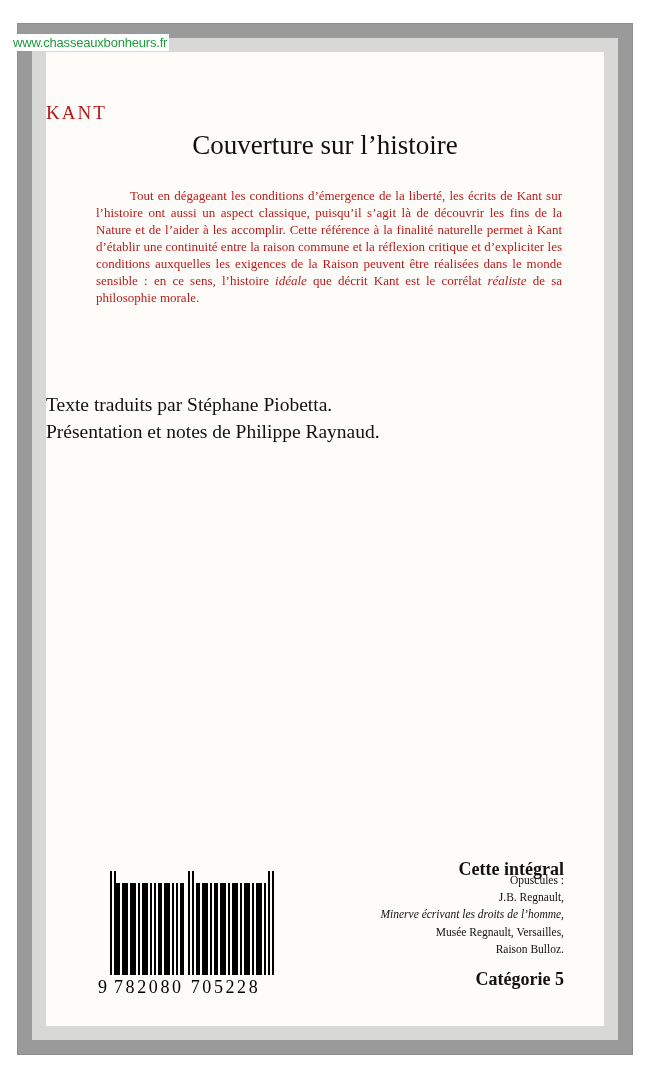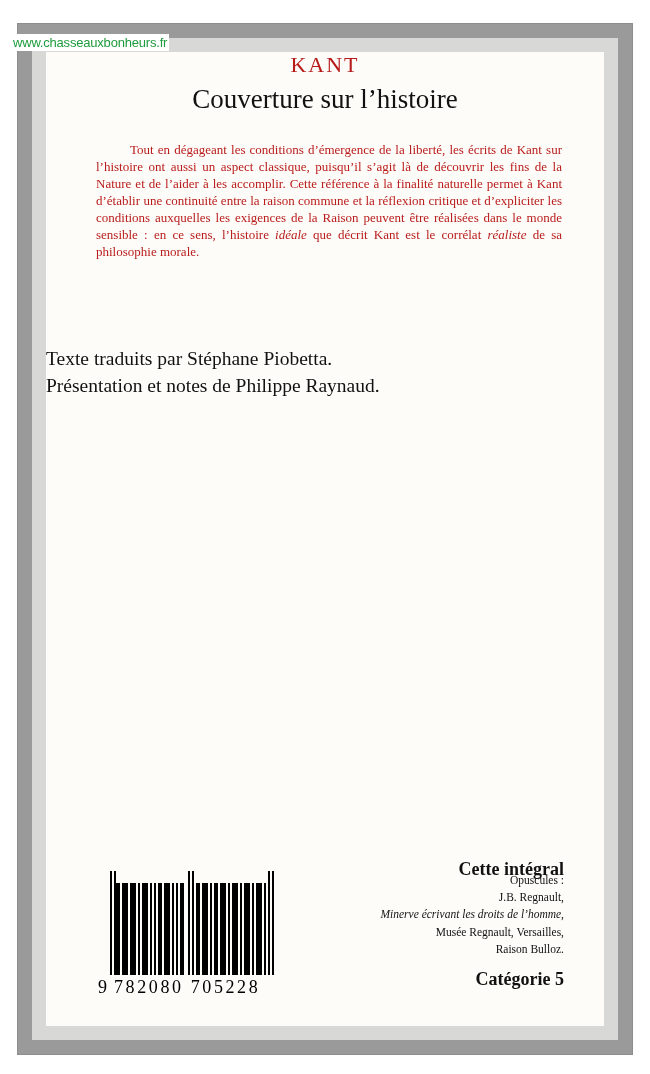--- a/index.html
+++ b/index.html
@@ -67,25 +67,25 @@
     margin-left: 9px;
   }
 
   .content {
     position: absolute;
     left: 0; top: 0; right: 0; bottom: 0;
     padding: 0;
   }
 
   .author {
-    text-align: center;
     color: #b61a1a;
     font-family: "Liberation Serif", serif;
-    font-size: 22px;
+    font-size: 19px;
     letter-spacing: 2px;
+    margin-top: 50px;
     font-weight: 400;
   }
 
   .book-title {
     text-align: center;
     font-size: 27px;
     margin-top: 6px;
     color: #111;
     font-family: "Liberation Serif", serif;
   }

